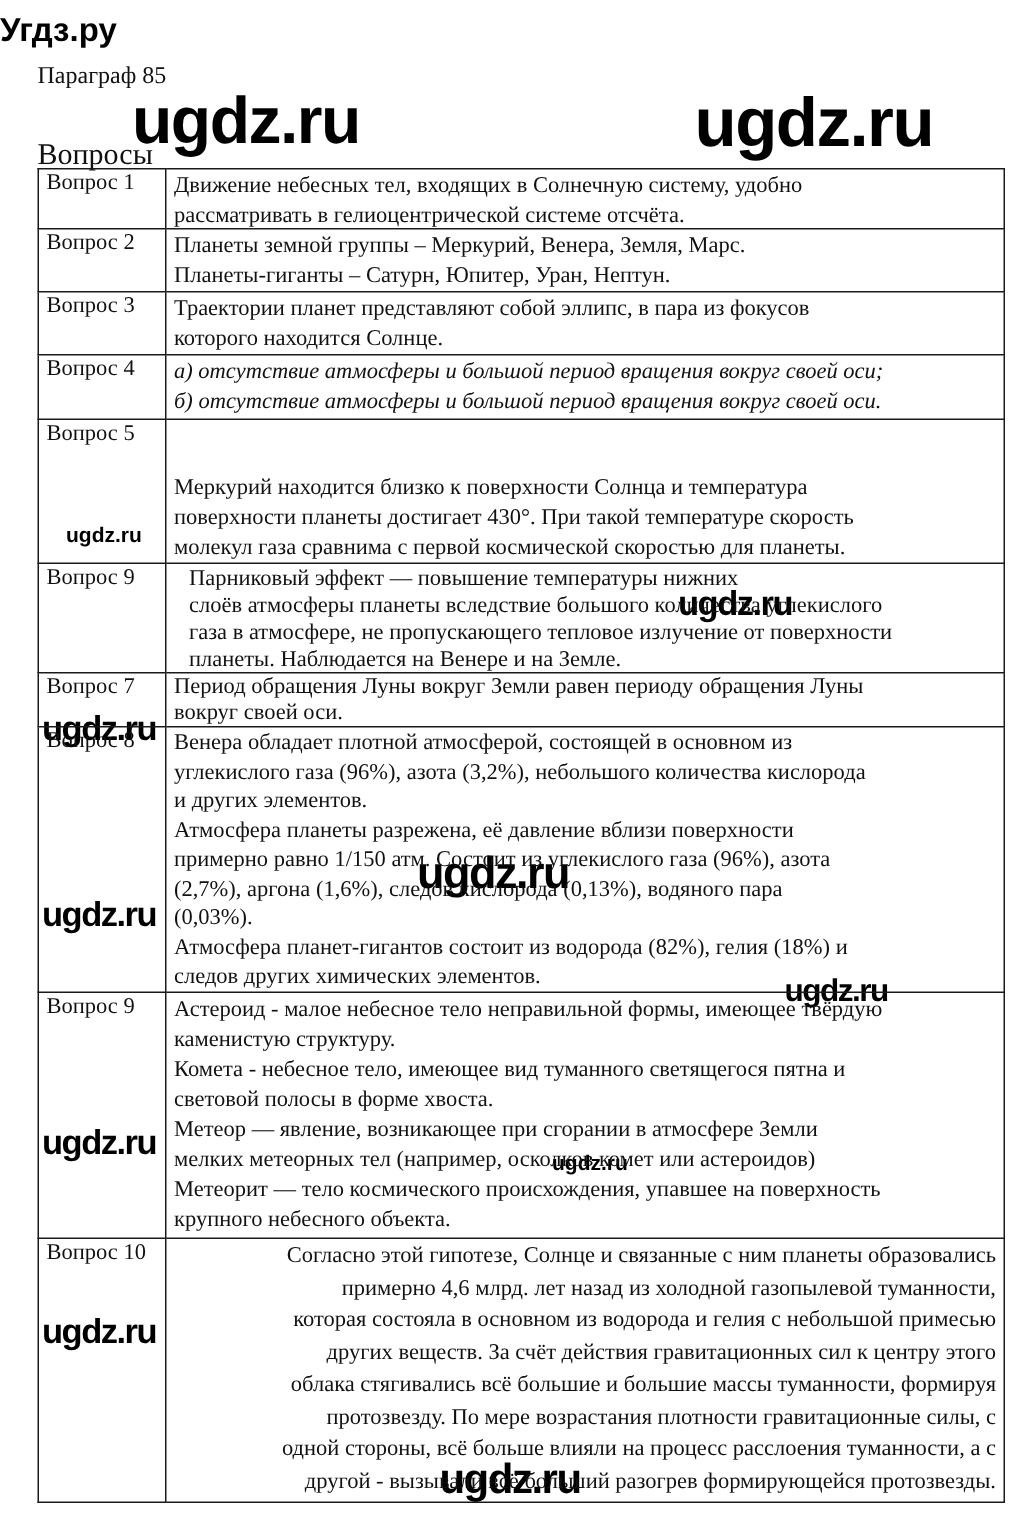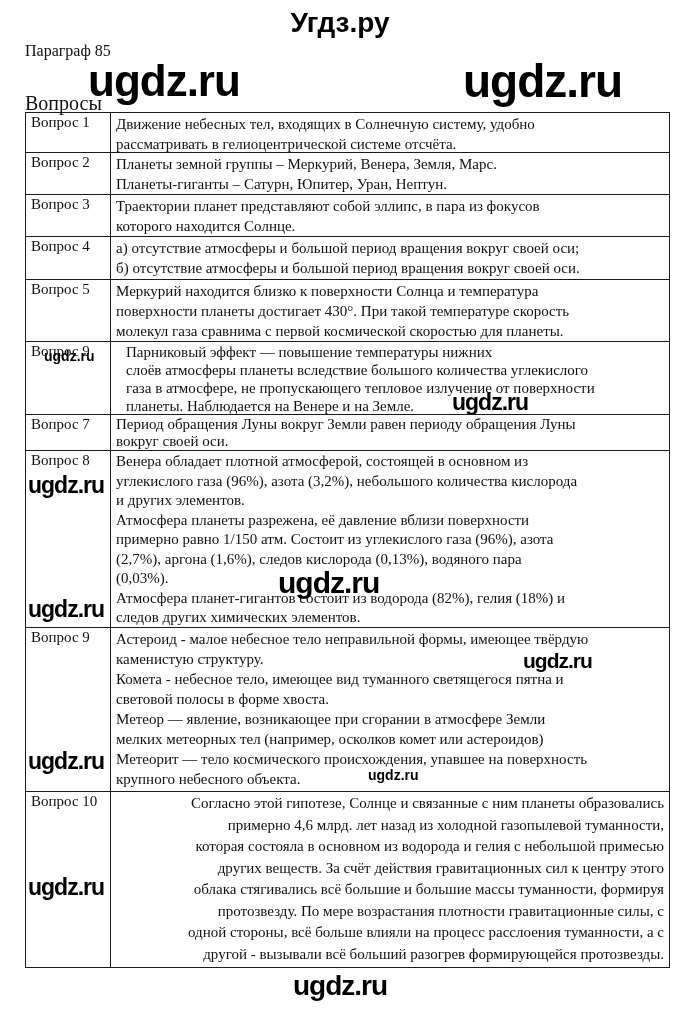--- a/index.html
+++ b/index.html
@@ -1,22 +1,22 @@
 <!DOCTYPE html>
 <html><head>
 <meta charset="utf-8">
 <style>
   html,body{margin:0;padding:0;}
   body{
     width:680px;height:1010px;position:relative;background:#ffffff;
     font-family:"Liberation Serif", serif;color:#111;overflow:hidden;
   }
   .site-header{
-    position:absolute;top:7px;left:0;width:680px;text-align:center;
-    font-family:"Liberation Sans", sans-serif;font-weight:700;font-size:28px;color:#000;
+    position:absolute;top:7px;left:0;width:680px;text-align:left;
+    font-family:"Liberation Sans", sans-serif;font-weight:700;font-size:22px;color:#000;
   }
   .para-title{position:absolute;top:42px;left:25px;font-size:16px;}
   .section-title{position:absolute;top:92px;left:25px;font-size:20px;text-align:right;}
 
   
   .wm{
     position:absolute;font-family:"Liberation Sans", sans-serif;font-weight:800;
     color:#000;line-height:1;letter-spacing:-1px;white-space:nowrap;
   }
   .wm-top-1{top:59px;left:88px;font-size:44px;}
@@ -39,22 +39,22 @@
   }
   table.qa td{
     border:1.5px solid #1a1a1a;vertical-align:top;
     font-size:15px;padding:1px 5px 0 5px;box-sizing:border-box;
   }
   td.q{width:85px;}
   td.a .ans{white-space:pre-line;overflow:hidden;line-height:20px;}
   tr.r1 .ans{height:38px;}
   tr.r2 .ans{height:40px;}
   tr.r3 .ans{height:40px;}
-  tr.r4 .ans{height:41px;}
-  tr.r5 .ans{height:60px;}
+  tr.r4 .ans{height:41px;font-style:italic;}
+  tr.r5 .ans{height:60px;margin-top:34px;}
   tr.r6 .ans{height:71px;line-height:18px;margin-left:10px;}
   tr.r7 .ans{height:34px;line-height:17px;}
   tr.r8 .ans{height:175px;line-height:19.5px;}
   tr.r9 .ans{height:162px;line-height:20px;}
   tr.r10 .ans{height:174px;line-height:21.5px;text-align:right;}
 </style>
 </head>
 <body>
 
 <div class="site-header">Угдз.ру</div>

